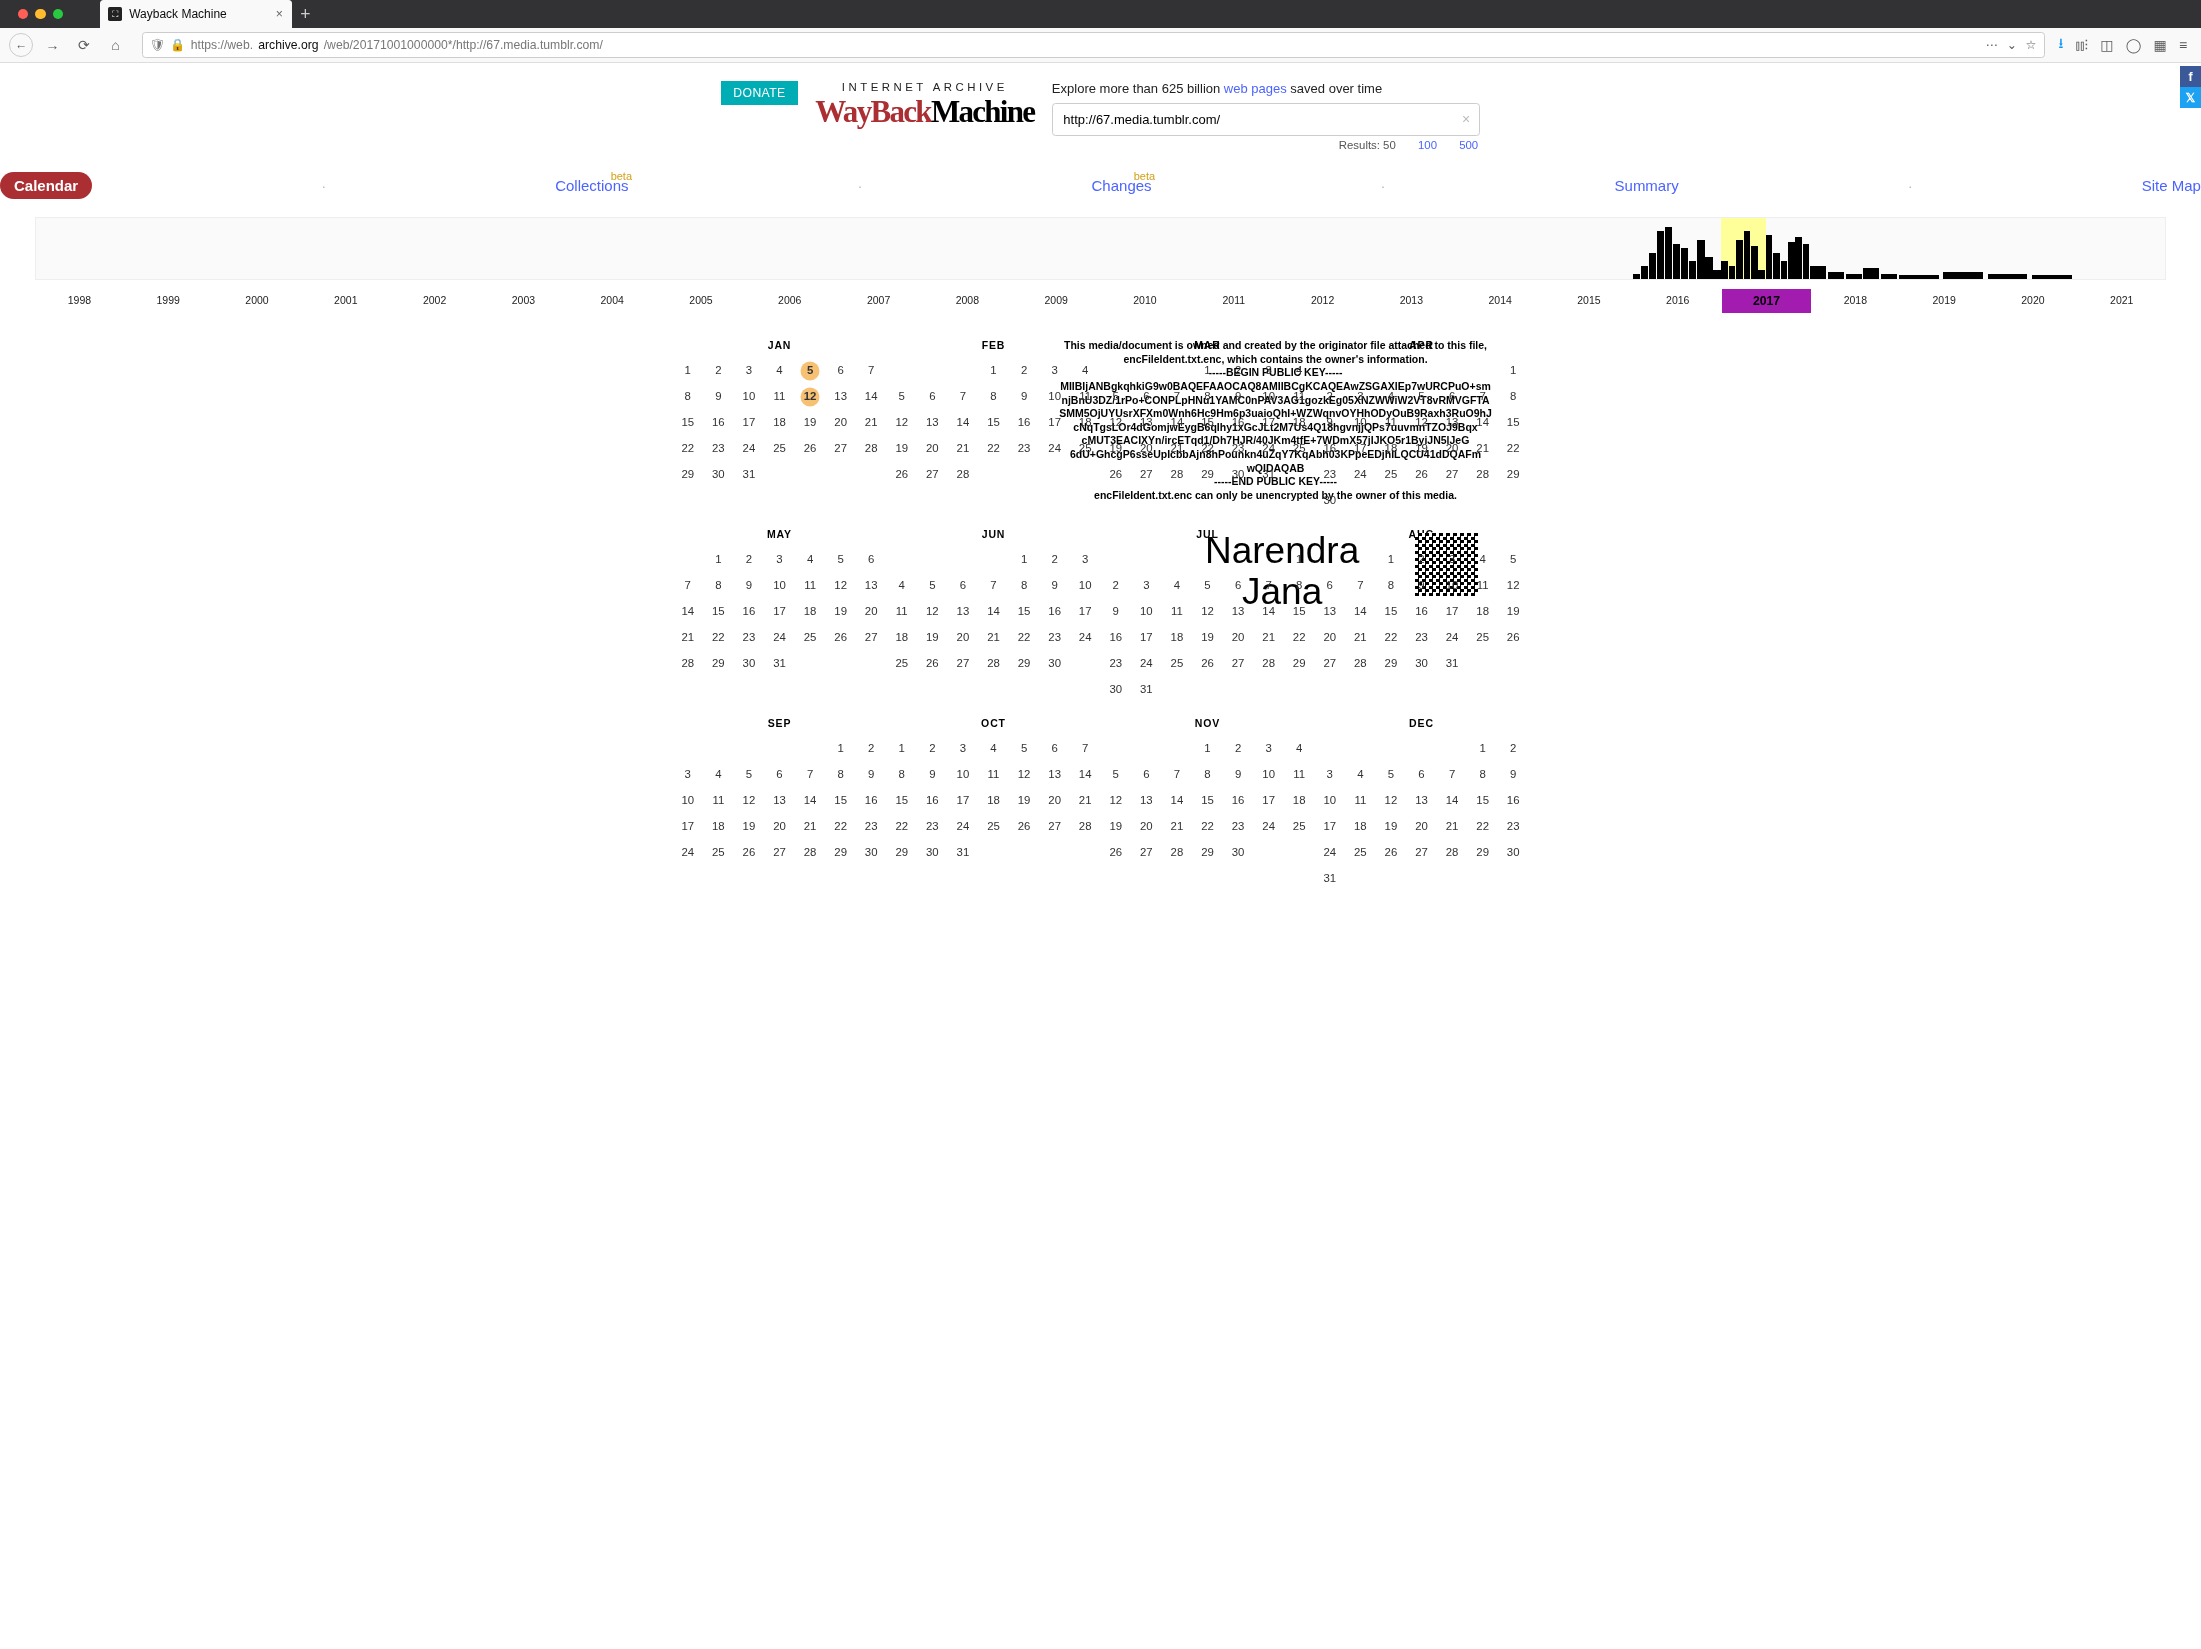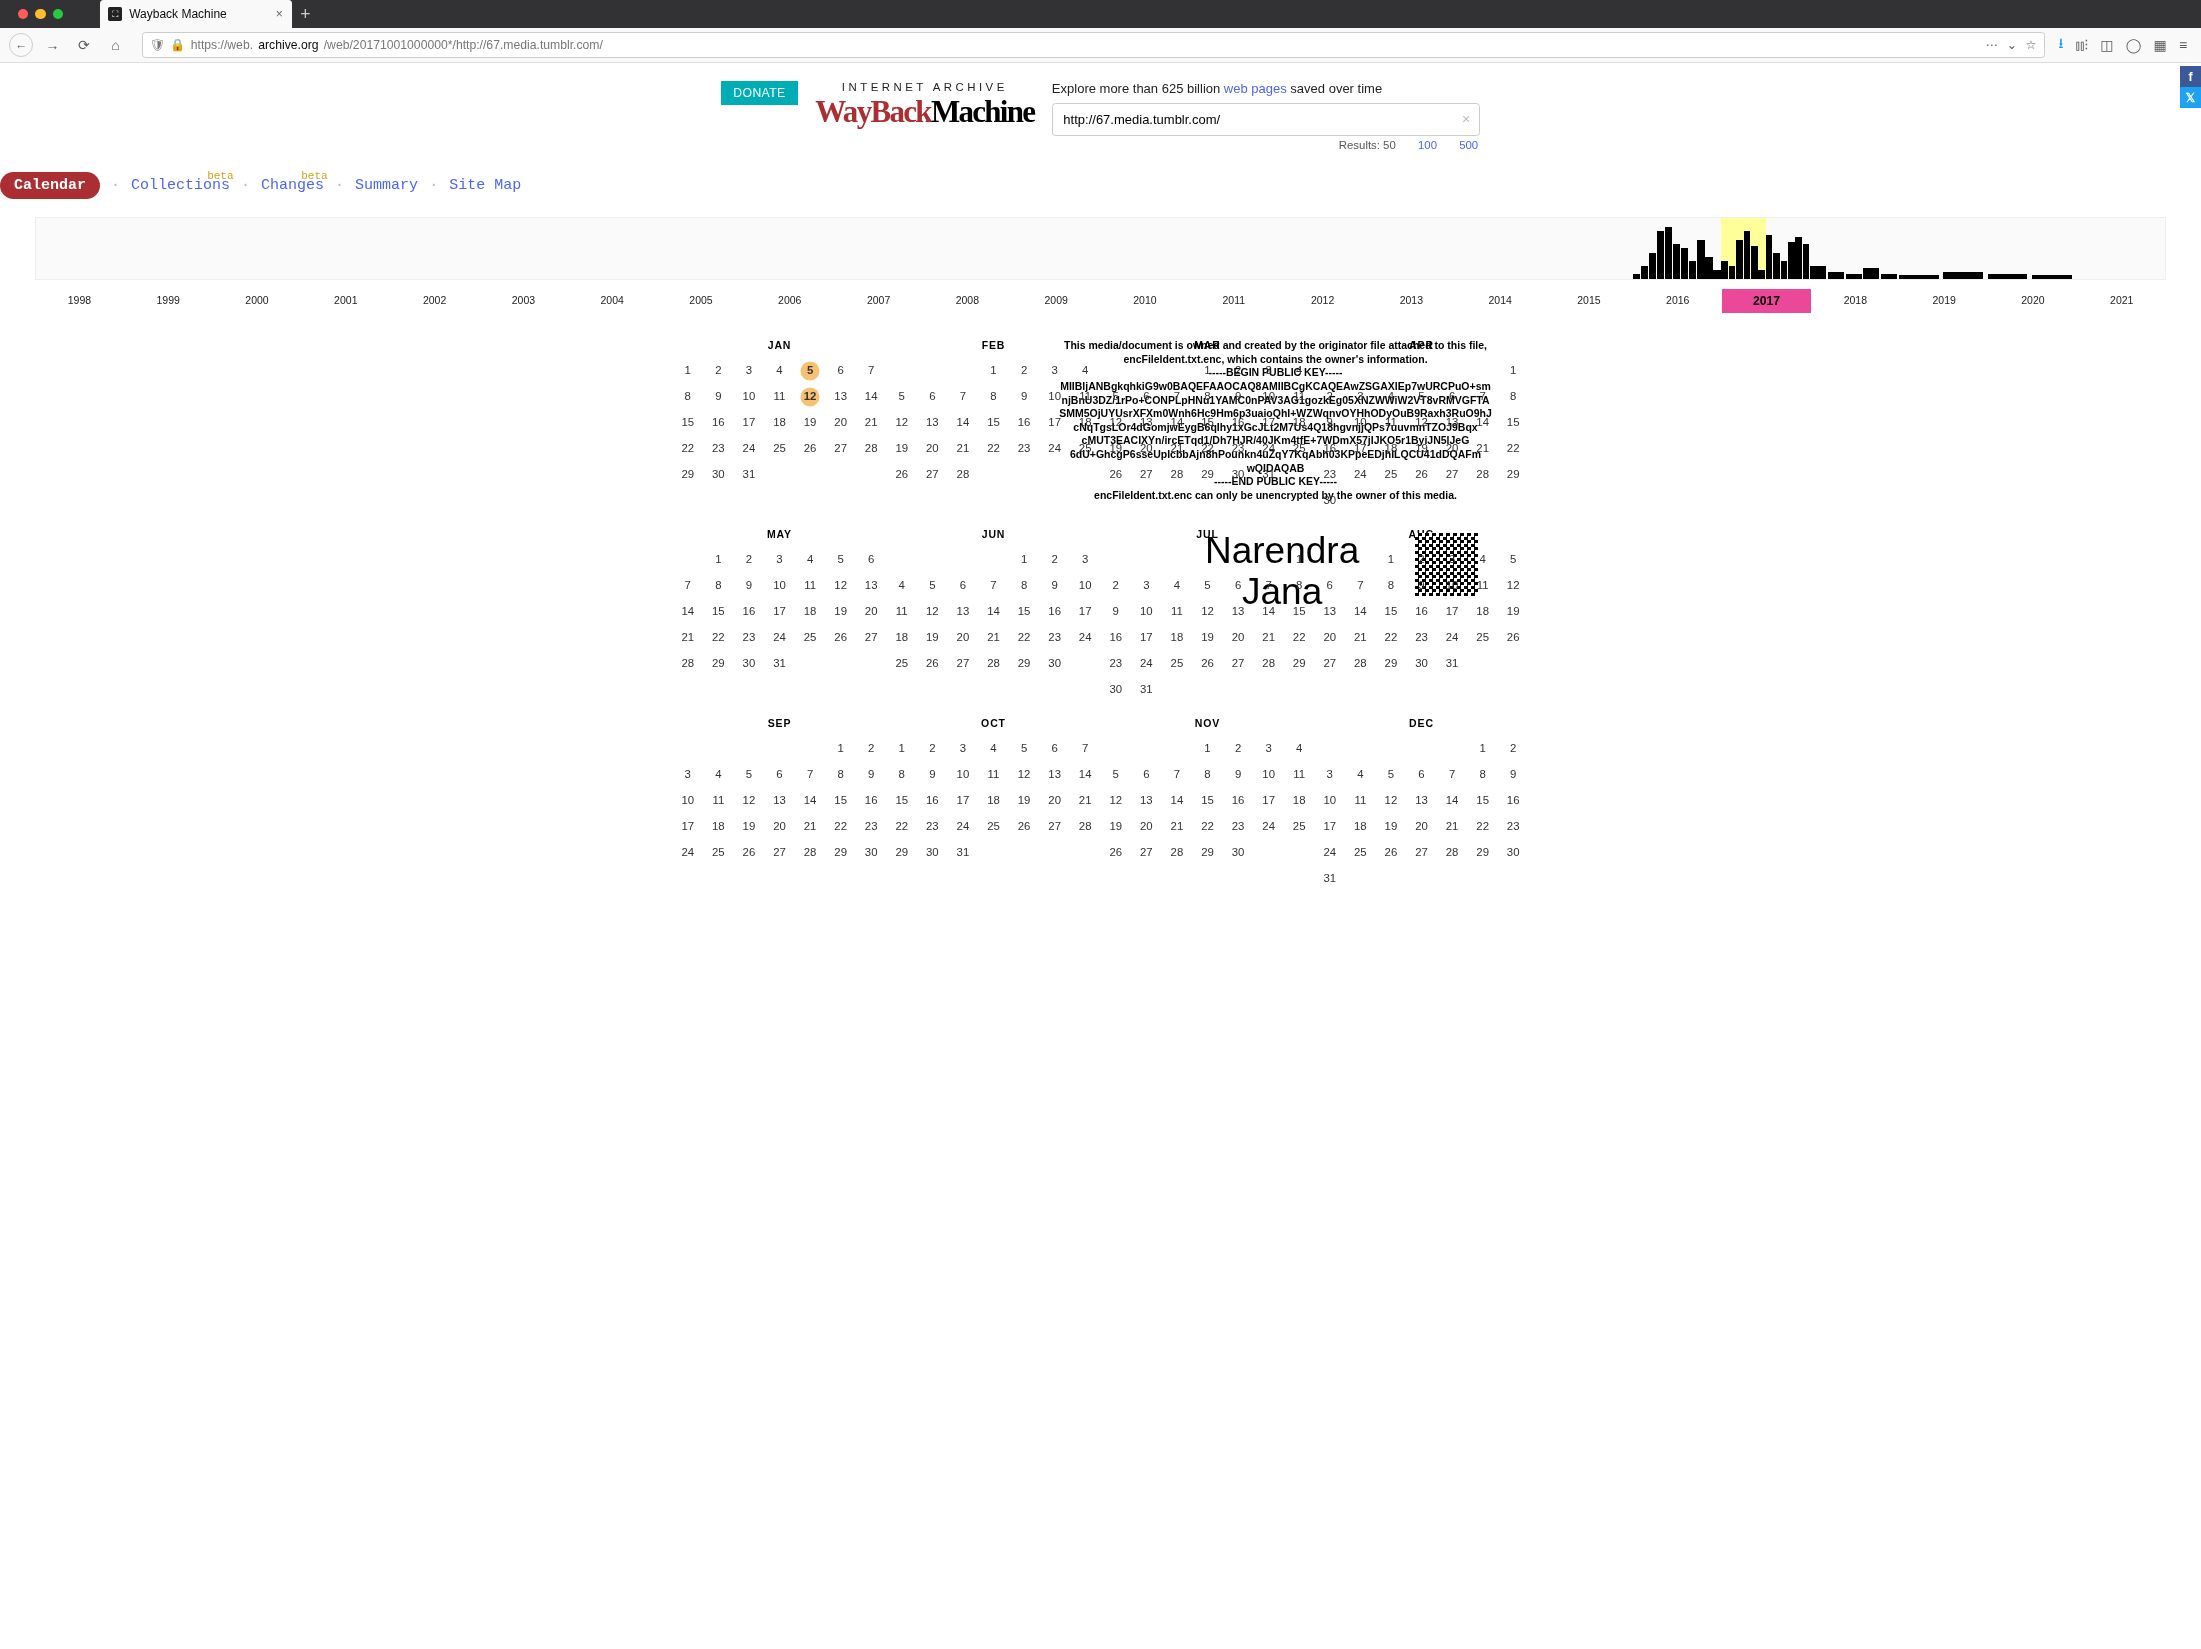--- a/index.html
+++ b/index.html
@@ -49,40 +49,40 @@
 .search-col { display: flex; flex-direction: column; }
 .explore-text { font-size: 13px; color: #222; margin-bottom: 7px; }
 .explore-text a { color: #4b64ff; text-decoration: none; }
 .search-box { width: 428px; height: 33px; border: 0.9px solid #ccc; border-radius: 3.5px; padding: 0 26px 0 10.5px; font-size: 13px; position: relative; display: flex; align-items: center; }
 .search-box input { border: none; outline: none; width: 100%; font-size: 13px; }
 .search-clear { position: absolute; right: 8.7px; color: #bbb; cursor: pointer; font-size: 14px; }
 .results-row { text-align: right; font-size: 11.4px; color: #555; margin-top: 3.5px; padding-right: 1.7px; }
 .results-row a { color: #4b64ff; text-decoration: none; margin-left: 19px; }
 
 
-.view-tabs { display: flex; justify-content: flex-start; align-items: center; gap: 11px; margin: 21px 0 17.5px; font-size: 15px; font-family: Liberation Mono, monospace; }
+.view-tabs { display: flex; justify-content: space-between; align-items: center; gap: 11px; margin: 21px 0 17.5px; font-size: 15px; }
 .view-tab { color: #4b64ff; cursor: pointer; position: relative; }
 .view-tab.active { background: #ab2e33; color: #fff; padding: 5.2px 14px; border-radius: 14px; font-weight: 600; }
 .tab-sep { color: #bbb; }
 .beta-tag { position: absolute; top: -7px; right: -3.5px; font-size: 11px; color: #d4a017; }
 
 
 .saved-text { text-align: center; font-size: 16.6px; color: #222; margin-bottom: 17.5px; }
 .saved-text .bold { font-weight: 700; }
 .saved-text .blue { color: #4b64ff; }
 
 
 .spark-container { margin: 0 35px 8.7px; border: 0.9px solid #eee; background: #fafafa; height: 63px; position: relative; }
 .spark-highlight { position: absolute; background: #ffff99; top: 0; bottom: 0; }
 .spark-bars { position: absolute; bottom: 0; display: flex; align-items: flex-end; }
 .spark-bar { background: #000; }
 
 .year-axis { display: flex; margin: 0 35px 26px; }
 .year-cell { flex: 1; text-align: center; font-size: 10.5px; color: #222; padding-top: 5.2px; }
-.year-cell.selected { background: #ec4899; color: #000; font-weight: 700; font-size: 12.2px; padding: 5.2px 0; }
+.year-cell.selected { background: #a21caf; color: #000; font-weight: 700; font-size: 12.2px; padding: 5.2px 0; }
 
 
 .calendar-grid { display: flex; flex-wrap: wrap; justify-content: center; max-width: 891px; margin: 0 auto; position: relative; }
 .month { width: 214px; margin-bottom: 17.5px; }
 .month-name { text-align: center; font-size: 10.5px; font-weight: 700; letter-spacing: 0.9px; color: #000; margin-bottom: 10.5px; }
 .days { display: grid; grid-template-columns: repeat(7, 1fr); gap: 7px 0; }
 .day { text-align: center; font-size: 11.4px; color: #333; height: 19px; line-height: 19px; position: relative; }
 .day.snap::before { content: ""; position: absolute; left: 50%; top: 50%; transform: translate(-50%, -50%); width: 19px; height: 19px; background: #f7c173; border-radius: 50%; z-index: -1; }
 .day.snap { font-weight: 700; }
 .day.empty { visibility: hidden; }

